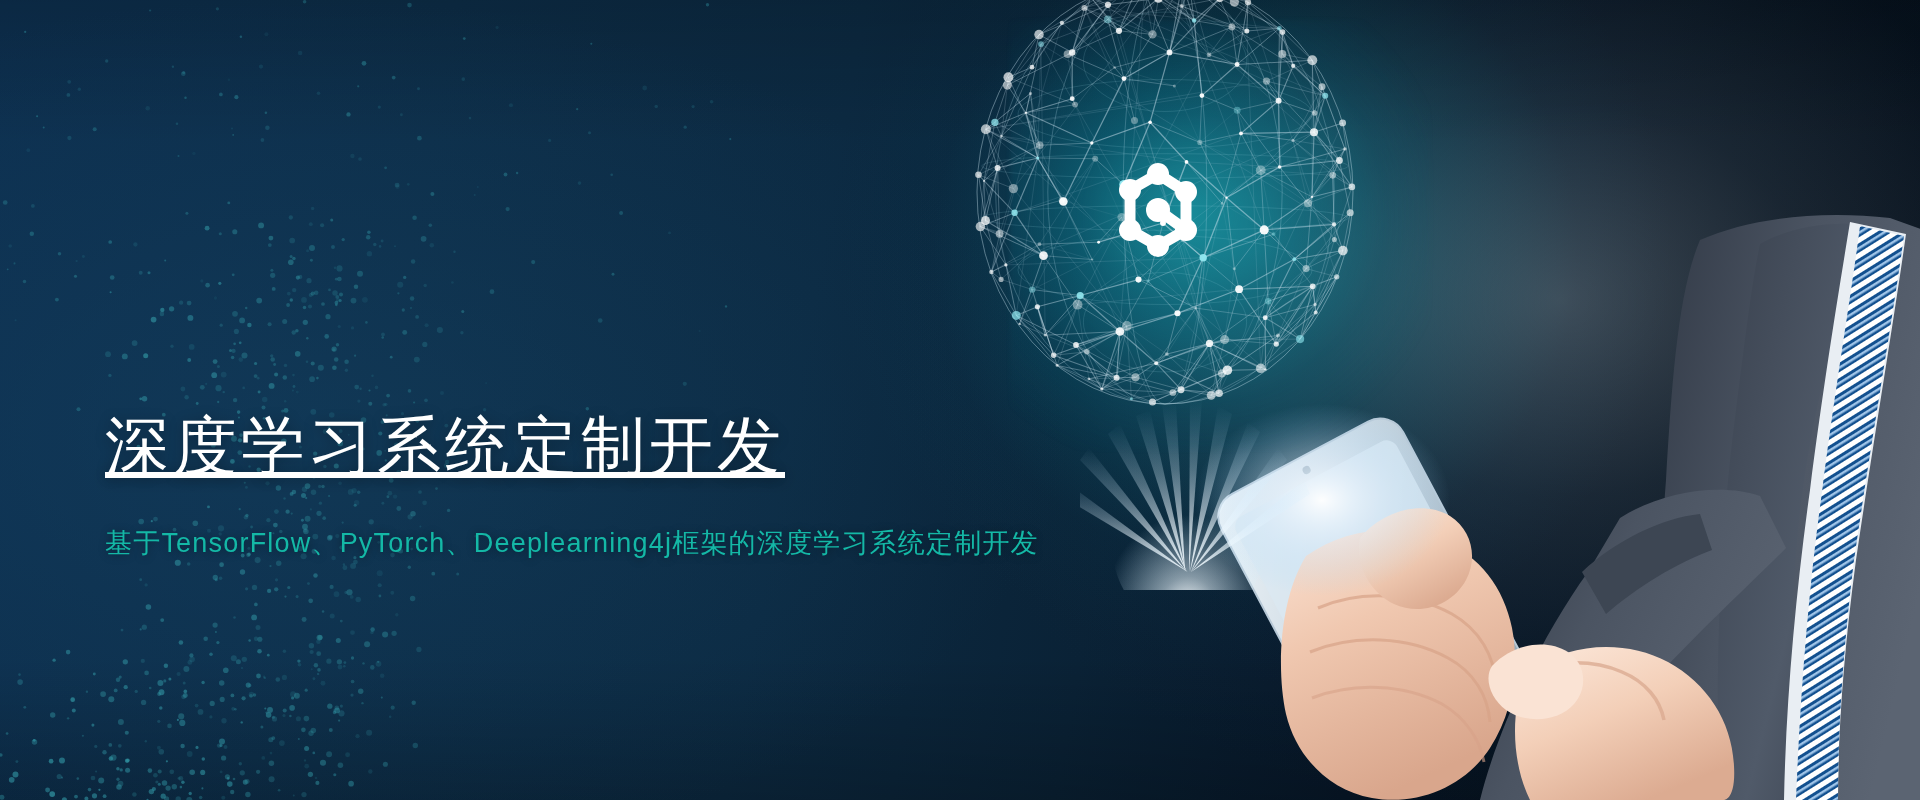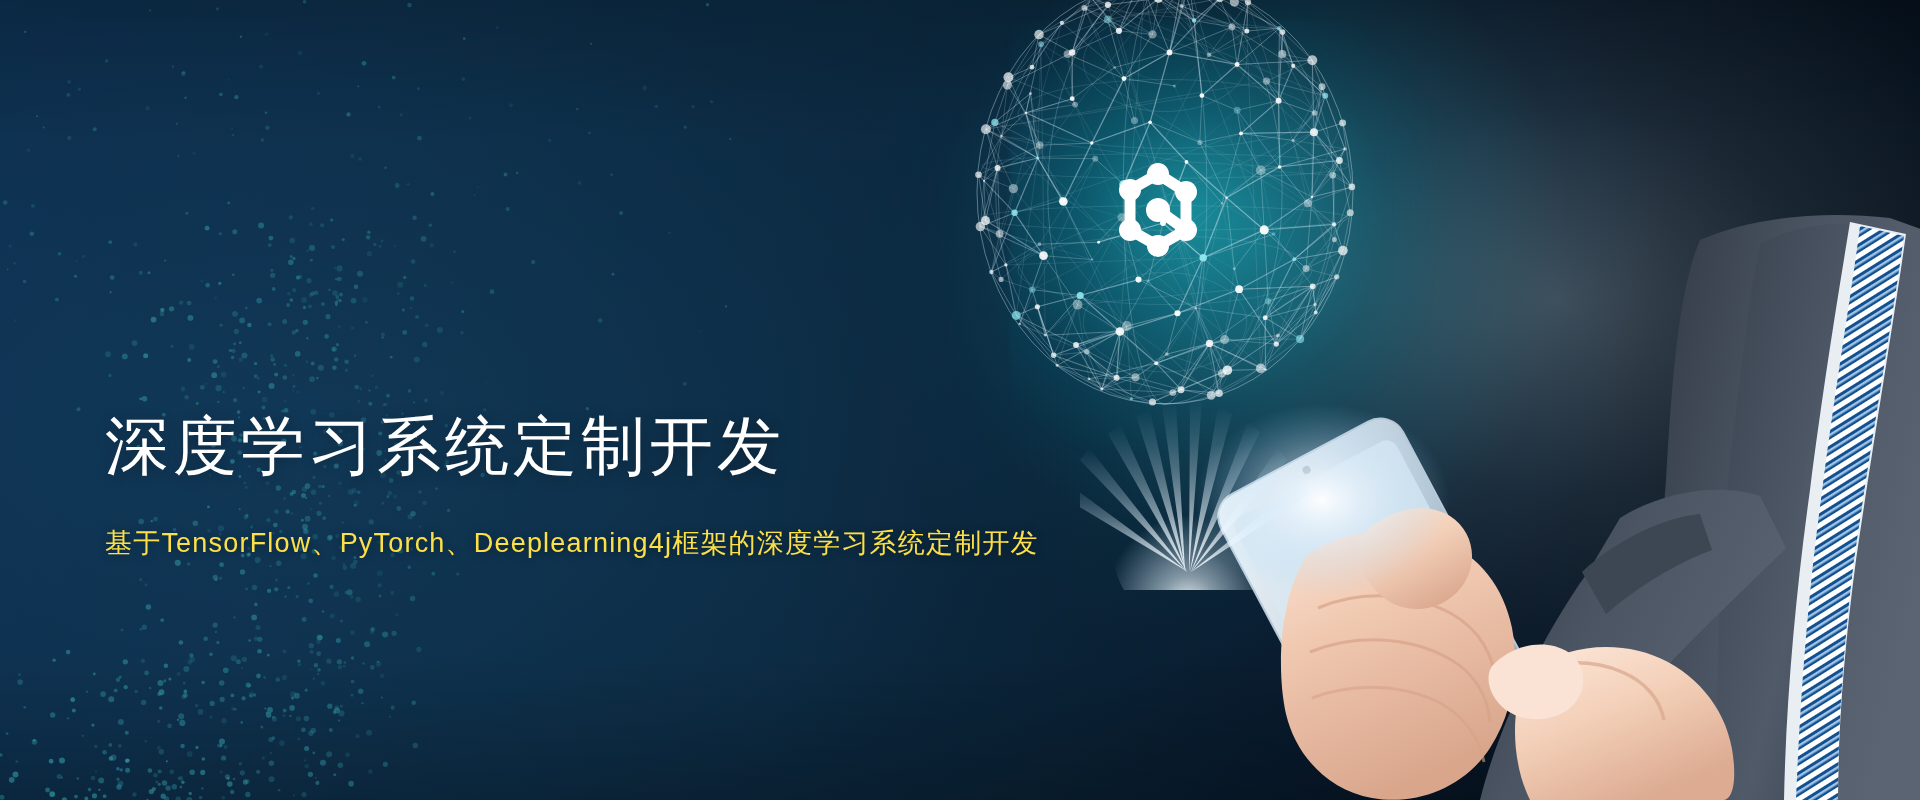--- a/index.html
+++ b/index.html
@@ -97,27 +97,28 @@
     width:900px;
   }
   .headline {
     font-size:64px;
     line-height:84px;
     letter-spacing:4px;
     color:#ffffff;
     font-weight:400;
     white-space:nowrap;
     text-shadow:0 2px 14px rgba(0,0,0,0.30);
+    text-decoration:underline;
   }
   .subheadline {
     margin-top:38px;
     font-size:27px;
     line-height:34px;
     letter-spacing:1.2px;
-    color:#fde047;
+    color:#14b8a6;
     font-weight:400;
     white-space:nowrap;
     text-shadow:0 1px 9px rgba(0,0,0,0.40);
   }
 </style>
 </head>
 <body>
 
 <div id="banner">
 

